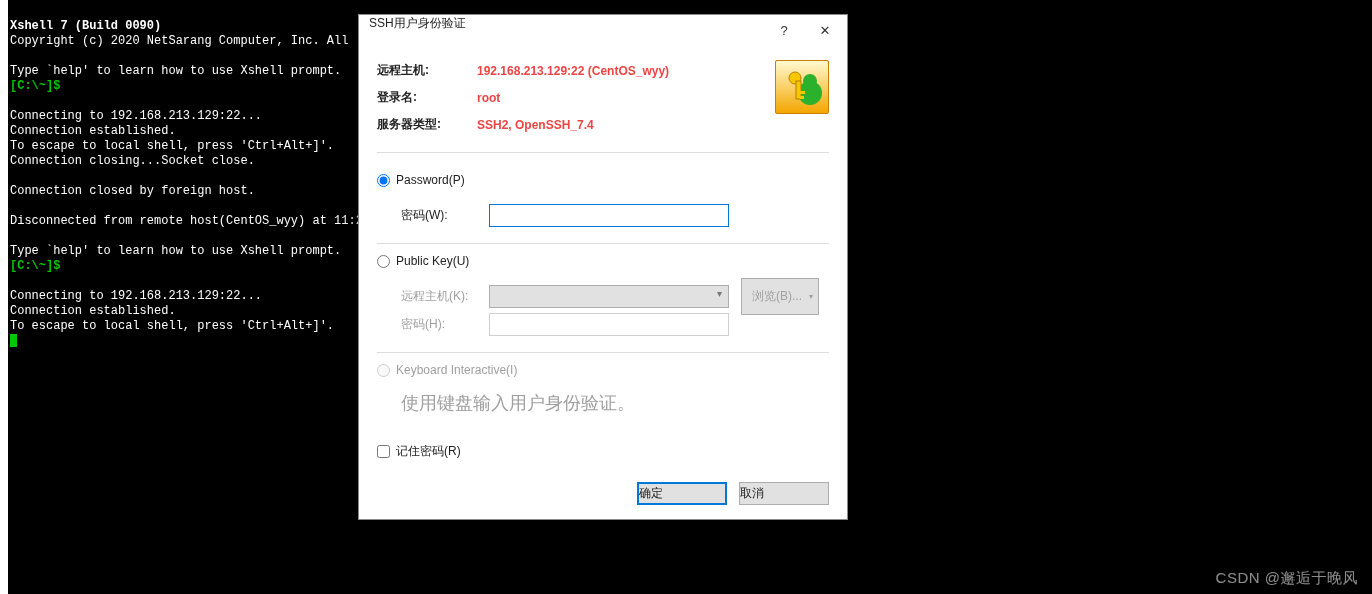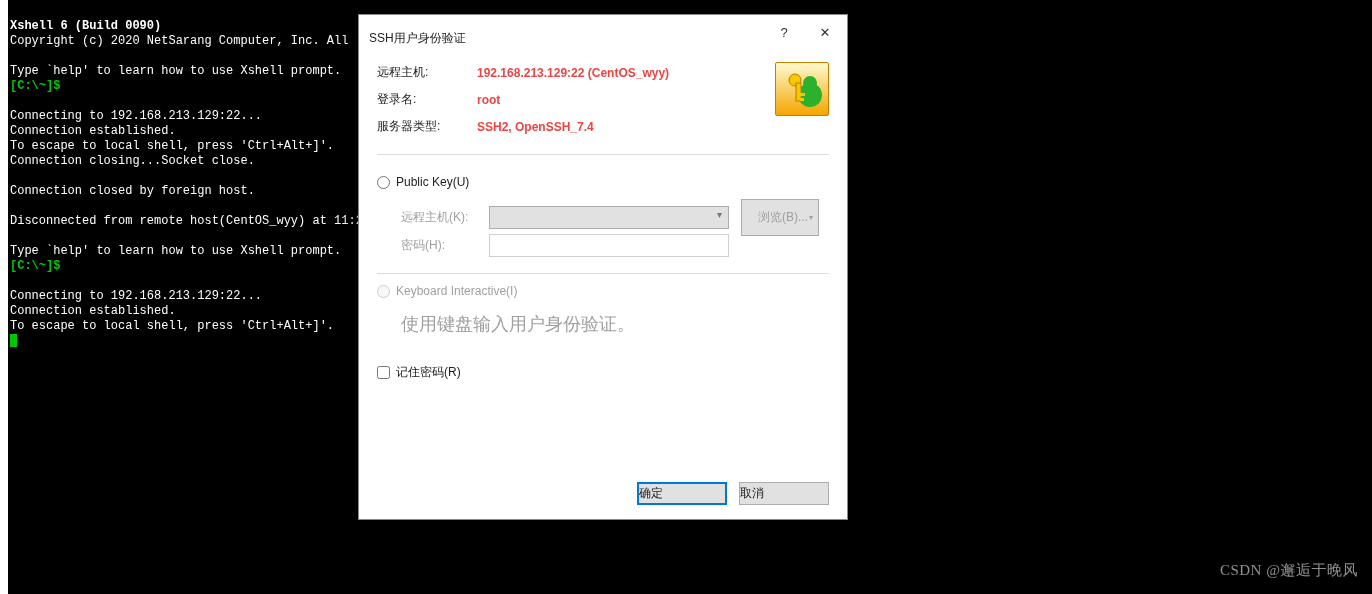--- a/index.html
+++ b/index.html
@@ -38,39 +38,39 @@
       border: 1px solid #8a8a8a;
       box-shadow: 0 0 22px rgba(0,0,0,0.4);
       display: flex;
       flex-direction: column;
       font-size: 12px;
       color: #222;
     }
     .dlg-title {
       height: 32px;
       display: flex;
-      align-items: flex-end;
+      align-items: flex-start;
       padding: 0 0 0 10px;
       font-size: 12px;
     }
     .dlg-title-text { flex: 1; }
     .dlg-title-btn {
       width: 44px;
       height: 30px;
       display: flex;
       align-items: center;
       justify-content: center;
       font-size: 13px;
       color: #333;
       cursor: default;
     }
     .dlg-title-btn.small { width: 38px; }
     .dlg-body { padding: 12px 18px 0 18px; flex: 1; }
     .info-row { display: flex; align-items: center; height: 27px; font-size: 12px; }
-    .info-label { width: 100px; color: #222; }
+    .info-label { width: 100px; color: #222; font-weight: bold; }
     .info-value { font-weight: bold; color: #ef4444; }
     .info-block { display: flex; }
     .info-left { flex: 1; }
     .icon-badge {
       width: 54px;
       height: 54px;
       margin-top: 3px;
       margin-right: 0;
       background: linear-gradient(#fffad0 0%, #f4a600 100%);
       border: 1px solid #c97e00;
@@ -112,21 +112,21 @@
       background: #fff;
     }
     .btn {
       height: 37px;
       border: 1px solid #adadad;
       background: #e1e1e1;
       font-size: 12px;
       padding: 0 10px;
       display: inline-flex;
       align-items: center;
-      justify-content: flex-end;
+      justify-content: flex-start;
       color: #555;
       min-width: 78px;
       position: relative;
     }
     .btn .drop { position: absolute; right: 5px; font-size: 8px; }
     .disabled-text { color: #a0a0a0; }
     .sub-note { font-size: 18px; color: #a0a0a0; margin-left: 24px; margin-top: 4px; }
     .remember-row { display: flex; align-items: center; margin-top: 14px; margin-bottom: 14px; }
     .remember-row input { margin-right: 6px; }
     .btn-row { display: flex; justify-content: flex-end; gap: 12px; padding: 8px 18px 14px 18px; }
@@ -138,32 +138,32 @@
       font-size: 12px;
       display: flex;
       align-items: center;
       justify-content: flex-start;
       cursor: default;
     }
     .big-btn.primary { border: 2px solid #0078d7; background: #e1e1e1; }
     .watermark {
       position: absolute;
       right: 14px;
-      bottom: 14px;
+      bottom: 6px;
       color: rgba(255,255,255,0.55);
       font-size: 15px;
-      font-family: Liberation Serif, serif;
+      font-family: Liberation Sans, sans-serif;
       letter-spacing: 0.5px;
     }
   </style>
 </head>
 <body>
 
 <div class="terminal">
-<span class="term-bold">Xshell 6 (Build 0090)</span>
+<span class="term-bold">Xshell 7 (Build 0090)</span>
 <span>Copyright (c) 2020 NetSarang Computer, Inc. All </span>
 
 <span>Type `help' to learn how to use Xshell prompt.</span>
 <span class="term-green term-bold">[C:\~]$ </span>
 
 <span>Connecting to 192.168.213.129:22...</span>
 <span>Connection established.</span>
 <span>To escape to local shell, press 'Ctrl+Alt+]'.</span>
 <span>Connection closing...Socket close.</span>
 
@@ -213,20 +213,30 @@
           <circle cx="19" cy="17" r="6" fill="#f7c700" stroke="#b57f00"></circle>
           <rect x="20" y="20" width="5" height="18" fill="#f7c700" stroke="#b57f00"></rect>
           <rect x="24" y="30" width="5" height="3" fill="#f7c700"></rect>
           <rect x="24" y="35" width="4" height="3" fill="#f7c700"></rect>
         </svg>
       </div>
     </div>
 
     <div class="dlg-sep"></div>
 
+    <div class="group">
+      <div class="radio-row">
+        <input type="radio" checked="" style="">
+        <span class="radio-label">Password(P)</span>
+      </div>
+      <div class="field-row">
+        <span class="field-label">密码(W):</span>
+        <input class="text-input" type="password" style="">
+      </div>
+    </div>
 
     <div class="group">
       <div class="radio-row">
         <input type="radio" style="">
         <span class="radio-label">Public Key(U)</span>
       </div>
       <div class="field-row">
         <span class="field-label disabled-text">远程主机(K):</span>
         <div class="select-ish">
             <span class="chev">▾</span>

